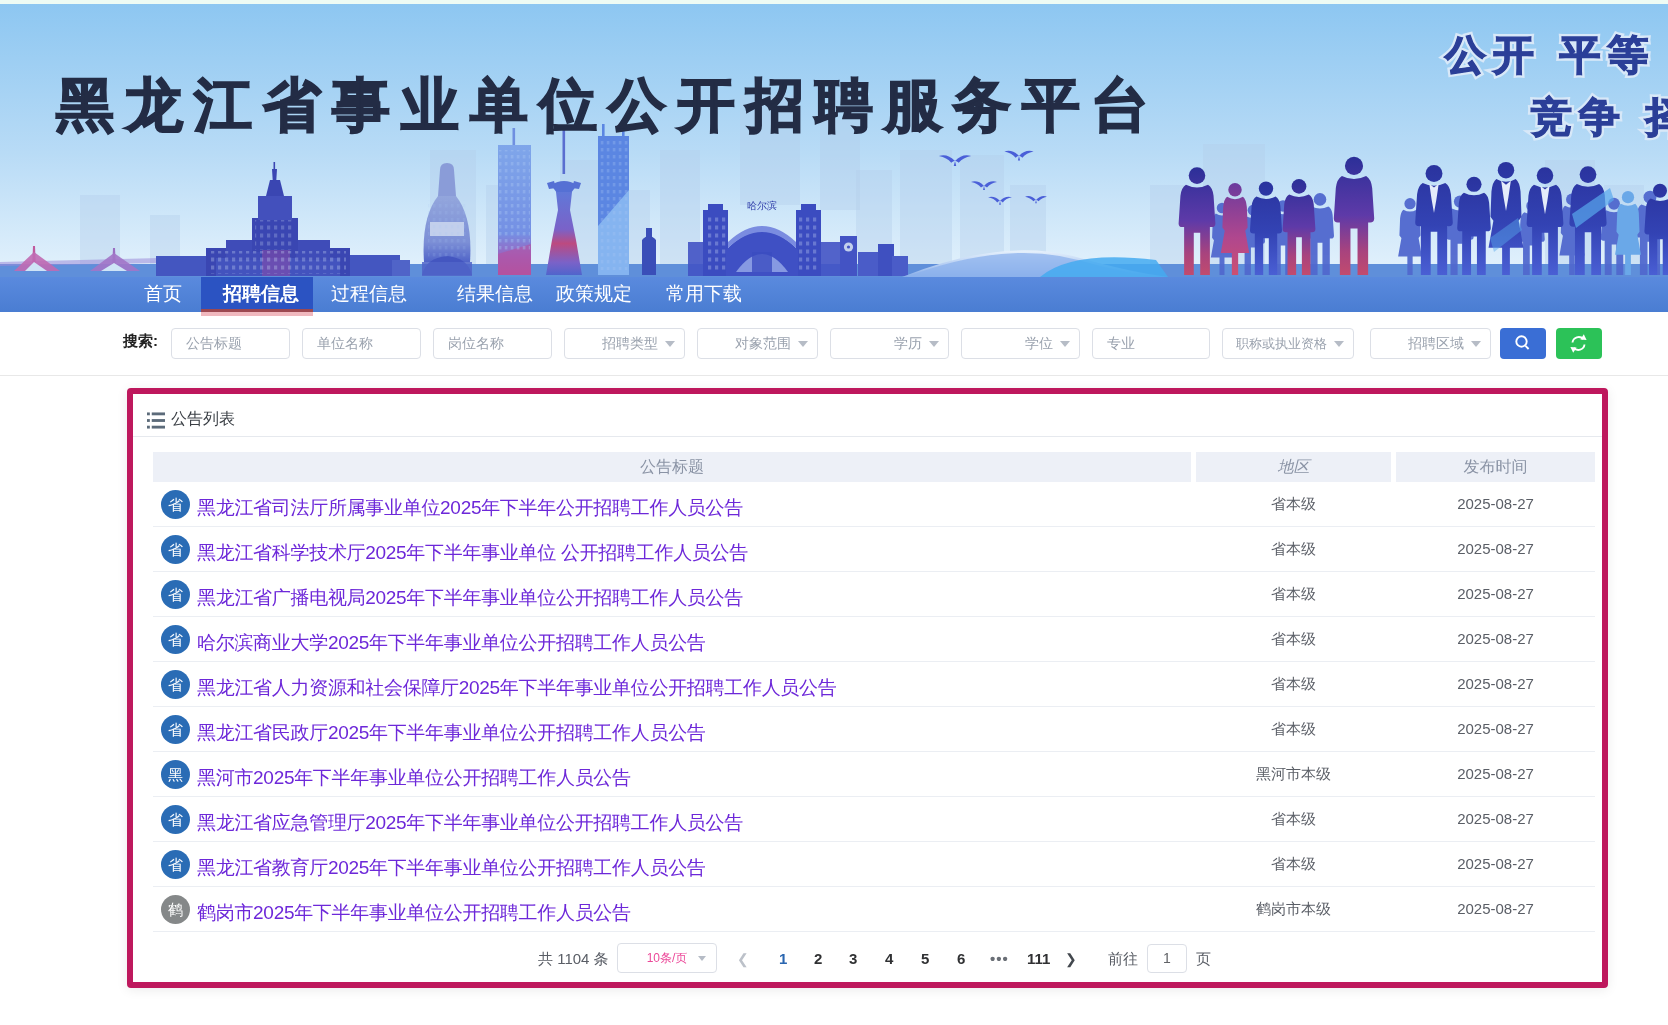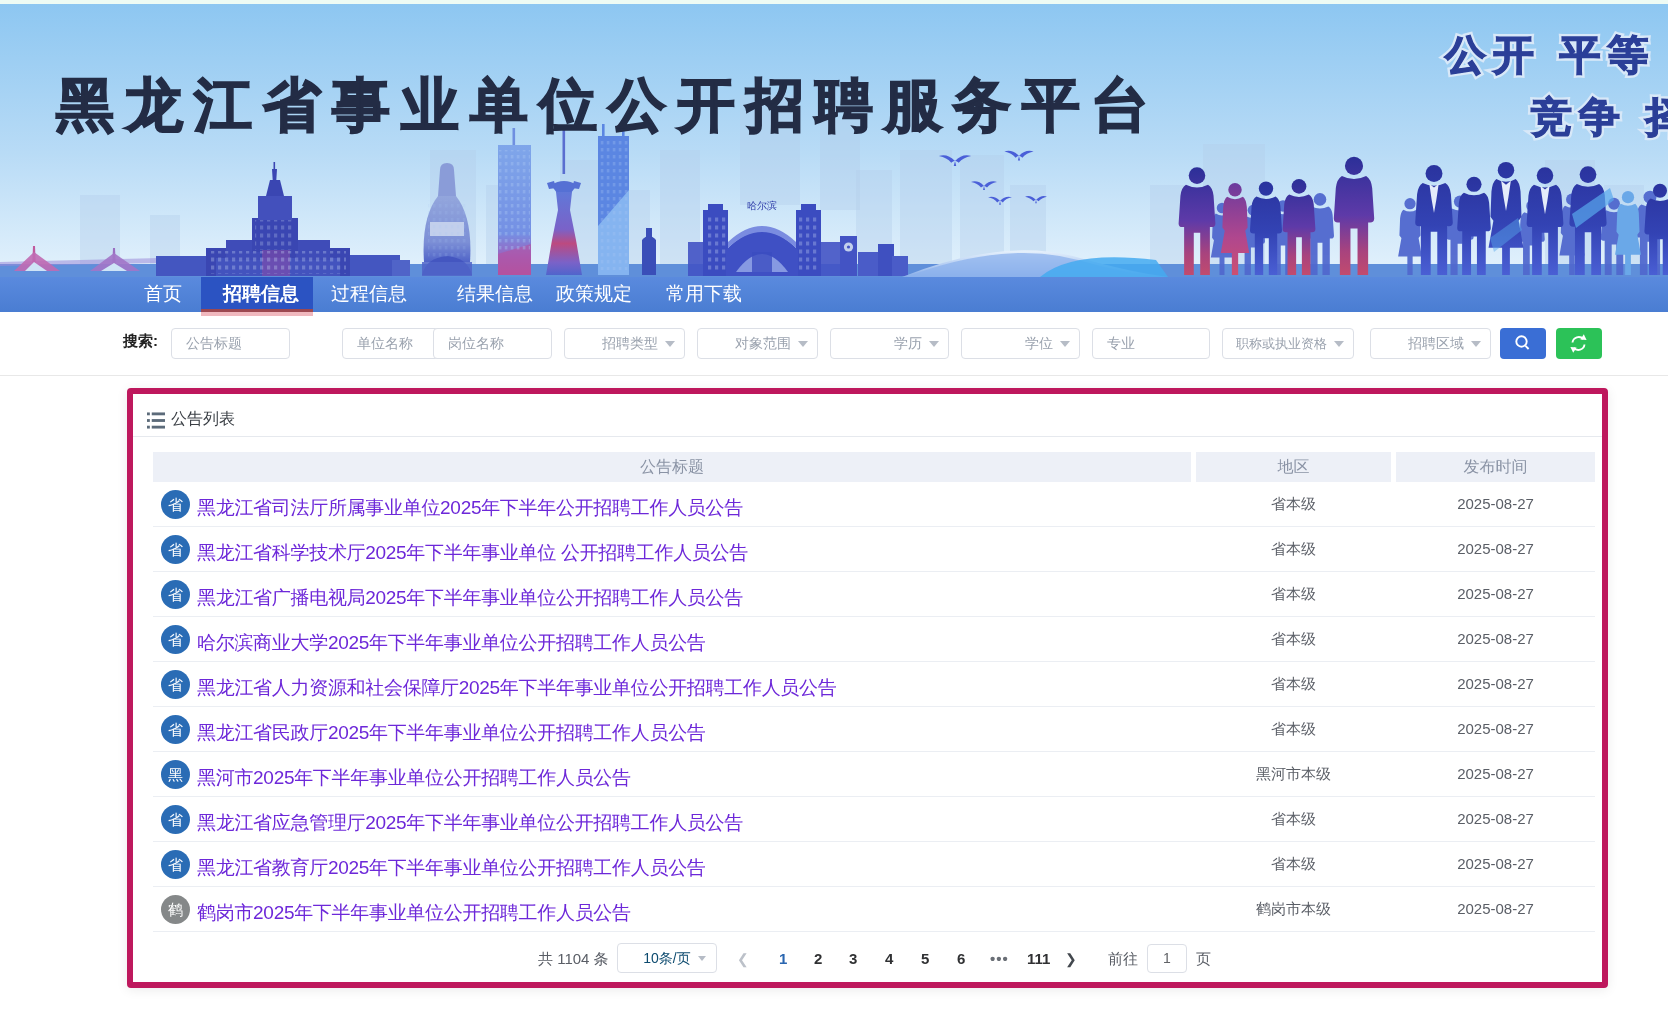--- a/index.html
+++ b/index.html
@@ -239,21 +239,21 @@
   <div class="navitem" style="left:330px;width:78px;">过程信息</div>
   <div class="navitem" style="left:456px;width:78px;">结果信息</div>
   <div class="navitem" style="left:555px;width:78px;">政策规定</div>
   <div class="navitem" style="left:665px;width:78px;">常用下载</div>
   <div class="redline"></div>
   <div class="pinkline"></div>
 </div>
 <div id="searchbar">
   <div style="position:absolute;left:123px;top:20px;font-size:15px;font-weight:bold;color:#222;">搜索:</div>
   <div class="sbox inp" style="left:171px;width:119px;">公告标题</div>
-  <div class="sbox inp" style="left:302px;width:119px;margin-left:40px;">单位名称</div>
+  <div class="sbox inp" style="left:302px;width:119px;">单位名称</div>
   <div class="sbox inp" style="left:433px;width:119px;">岗位名称</div>
   <div class="sbox sel" style="left:564px;width:121px;">
       <span class="tx">招聘类型</span>
       <span class="ar"></span>
     </div>
   <div class="sbox sel" style="left:697px;width:121px;">
       <span class="tx">对象范围</span>
       <span class="ar"></span>
     </div>
   <div class="sbox sel" style="left:830px;width:119px;">
@@ -297,21 +297,21 @@
             <rect x="5" y="7" width="14" height="3"></rect>
         <rect x="0" y="14" width="3" height="3"></rect>
             <rect x="5" y="14" width="14" height="3"></rect>
           </g>
       </svg>
       <div class="ttl">公告列表</div>
     </div>
     <div id="tbl">
       <div class="thr">
         <div class="thc" style="left:0;width:1038px;">公告标题</div>
-        <div class="thc" style="left:1043px;width:195px;">地区</div>
+        <div class="thc" style="left:1043px;width:195px;font-style:italic;">地区</div>
         <div class="thc" style="left:1243px;width:199px;">发布时间</div>
       </div>
       <div class="row">
           <div class="ic">省</div>
           <div class="t">黑龙江省司法厅所属事业单位2025年下半年公开招聘工作人员公告</div>
           <div class="rg">省本级</div>
           <div class="dt">2025-08-27</div>
         </div>
       <div class="row">
           <div class="ic">省</div>
@@ -363,21 +363,21 @@
         </div>
       <div class="row">
           <div class="ic grey">鹤</div>
           <div class="t">鹤岗市2025年下半年事业单位公开招聘工作人员公告</div>
           <div class="rg">鹤岗市本级</div>
           <div class="dt">2025-08-27</div>
         </div>
     </div>
     <div id="pager">
       <div class="pi" style="left:405px;color:#5a5e66;">共 1104 条</div>
-      <div class="pi" style="left:484px;top:3px;width:100px;height:30px;border:1px solid #dcdfe6;border-radius:4px;text-align:center;line-height:28px;color:#0c4a6e;font-size:14px;">10条/页<span style="position:absolute;right:10px;top:12px;width:0;height:0;border-left:4px solid transparent;border-right:4px solid transparent;border-top:5px solid #b6bcc6;"></span></div>
+      <div class="pi" style="left:484px;top:3px;width:100px;height:30px;border:1px solid #dcdfe6;border-radius:4px;text-align:center;line-height:28px;color:#ec4899;font-size:12px;">10条/页<span style="position:absolute;right:10px;top:12px;width:0;height:0;border-left:4px solid transparent;border-right:4px solid transparent;border-top:5px solid #b6bcc6;"></span></div>
       <div class="pi" style="left:604px;top:11px;color:#bcc1c9;font-size:14px;">❮</div>
       <div class="pi pno" style="left:646px;color:#2a66b0;">1</div>
       <div class="pi pno" style="left:681px;">2</div>
       <div class="pi pno" style="left:716px;">3</div>
       <div class="pi pno" style="left:752px;">4</div>
       <div class="pi pno" style="left:788px;">5</div>
       <div class="pi pno" style="left:824px;">6</div>
       <div class="pi pno" style="left:857px;letter-spacing:1px;color:#6a6f76;">•••</div>
       <div class="pi pno" style="left:894px;text-align:right;">111</div>
       <div class="pi" style="left:932px;top:11px;color:#43484e;font-size:14px;">❯</div>

